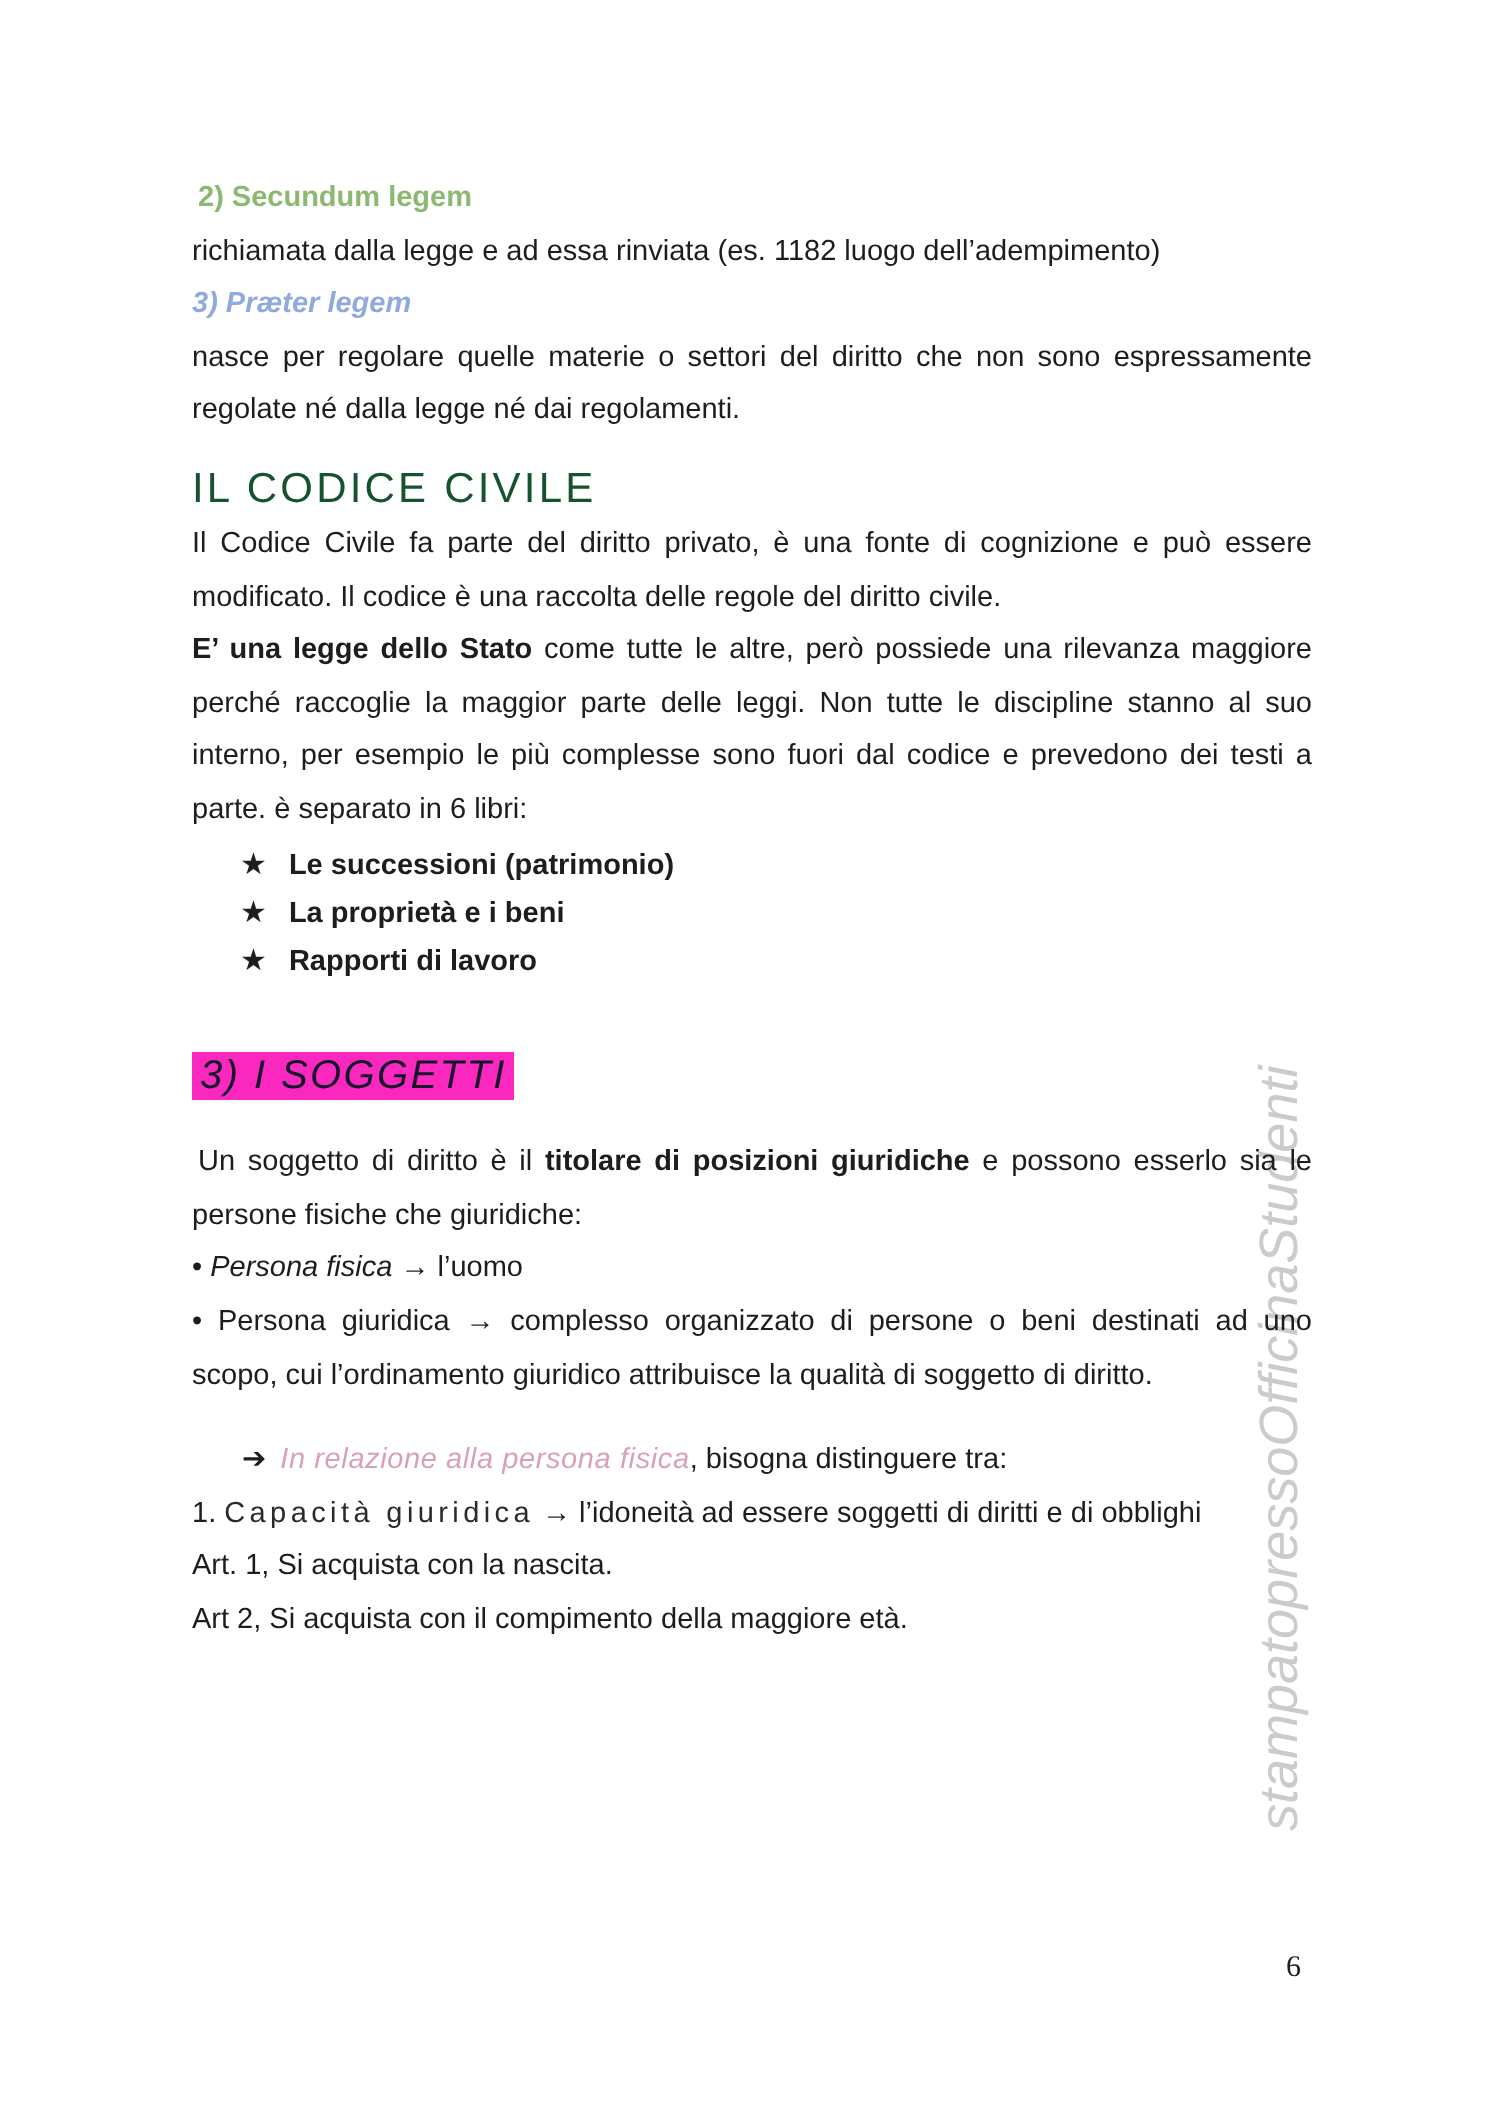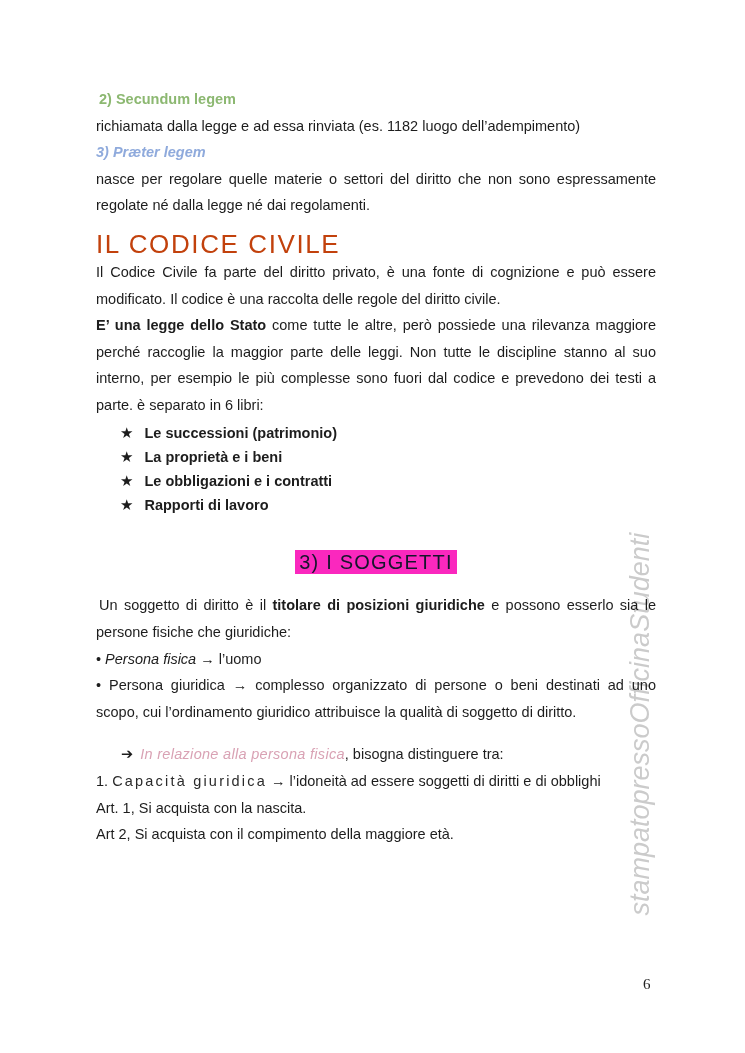--- a/index.html
+++ b/index.html
@@ -18,37 +18,37 @@
     width: 560px;
     font-size: 14.5px;
     line-height: 26.6px;
   }
   p { margin: 0; }
   .just { text-align: justify; }
   .h-green  { color: #8cb871; font-weight: 700; text-indent: 3px; }
   .h-blue   { color: #8faadc; font-weight: 700; font-style: italic; }
   .codice-title {
     margin: 12px 0 1px 0;
-    font-size: 26px;
+    font-size: 21px;
     font-weight: 400;
     letter-spacing: 1.6px;
-    color: #c2410c;
+    color: #14532d;
     line-height: 27px;
   }
   .bold-italic { font-weight: 700; }
   .italic { font-style: italic; }
   .books {
     list-style: none;
     margin: 2px 0 0 0;
     padding: 0 0 0 24px;
     line-height: 23.2px;
     font-weight: 700;
   }
   .books .star { margin-right: 11px; font-size: 15px; font-weight: 400; }
-  .soggetti-title-row { text-align: center; margin-top: 30px; line-height: 30px; }
+  .soggetti-title-row { text-align: left; margin-top: 30px; line-height: 30px; font-style: italic; }
   .highlight {
     background: #fa28be;
     color: #15152c;
     font-size: 20px;
     letter-spacing: 1.2px;
     padding: 1px 4px;
     font-weight: 400;
   }
   .intro { margin-top: 13px; text-indent: 3px; }
   .rel-line { margin-top: 16px; padding-left: 25px; }
@@ -89,21 +89,20 @@
     <p class="h-blue">3) Præter legem</p>
     <p class="just">nasce per regolare quelle materie o settori del diritto che non sono espressamente regolate né dalla legge né dai regolamenti.</p>
 
     <p class="codice-title">IL CODICE CIVILE</p>
     <p class="just">Il Codice Civile fa parte del diritto privato, è una fonte di cognizione e può essere modificato. Il codice è una raccolta delle regole del diritto civile.</p>
     <p class="just"><span class="bold-italic">E’ una legge  dello Stato</span><span> come tutte le altre, però possiede una rilevanza maggiore perché raccoglie la maggior parte delle leggi. Non tutte le discipline  stanno al suo interno, per esempio le più complesse sono fuori dal codice e prevedono dei testi a parte.  è separato in 6 libri:</span></p>
 
     <ul class="books">
       <li><span class="star">★</span><span>Le successioni (patrimonio)</span></li>
       <li><span class="star">★</span><span>La proprietà  e i beni</span></li>
-      <li><span class="star">★</span><span>Le obbligazioni e i contratti</span></li>
       <li><span class="star">★</span><span>Rapporti di lavoro</span></li>
     </ul>
 
     <div class="soggetti-title-row">
       <span class="highlight">3) I SOGGETTI</span>
     </div>
 
     <p class="just intro"><span>Un soggetto di diritto è il </span><span class="bold-italic">titolare di posizioni giuridiche</span><span> e possono esserlo sia le persone fisiche che giuridiche:</span></p>
 
     <p><span>•</span> <span class="italic">Persona fisica</span><span> → l’uomo</span></p>

